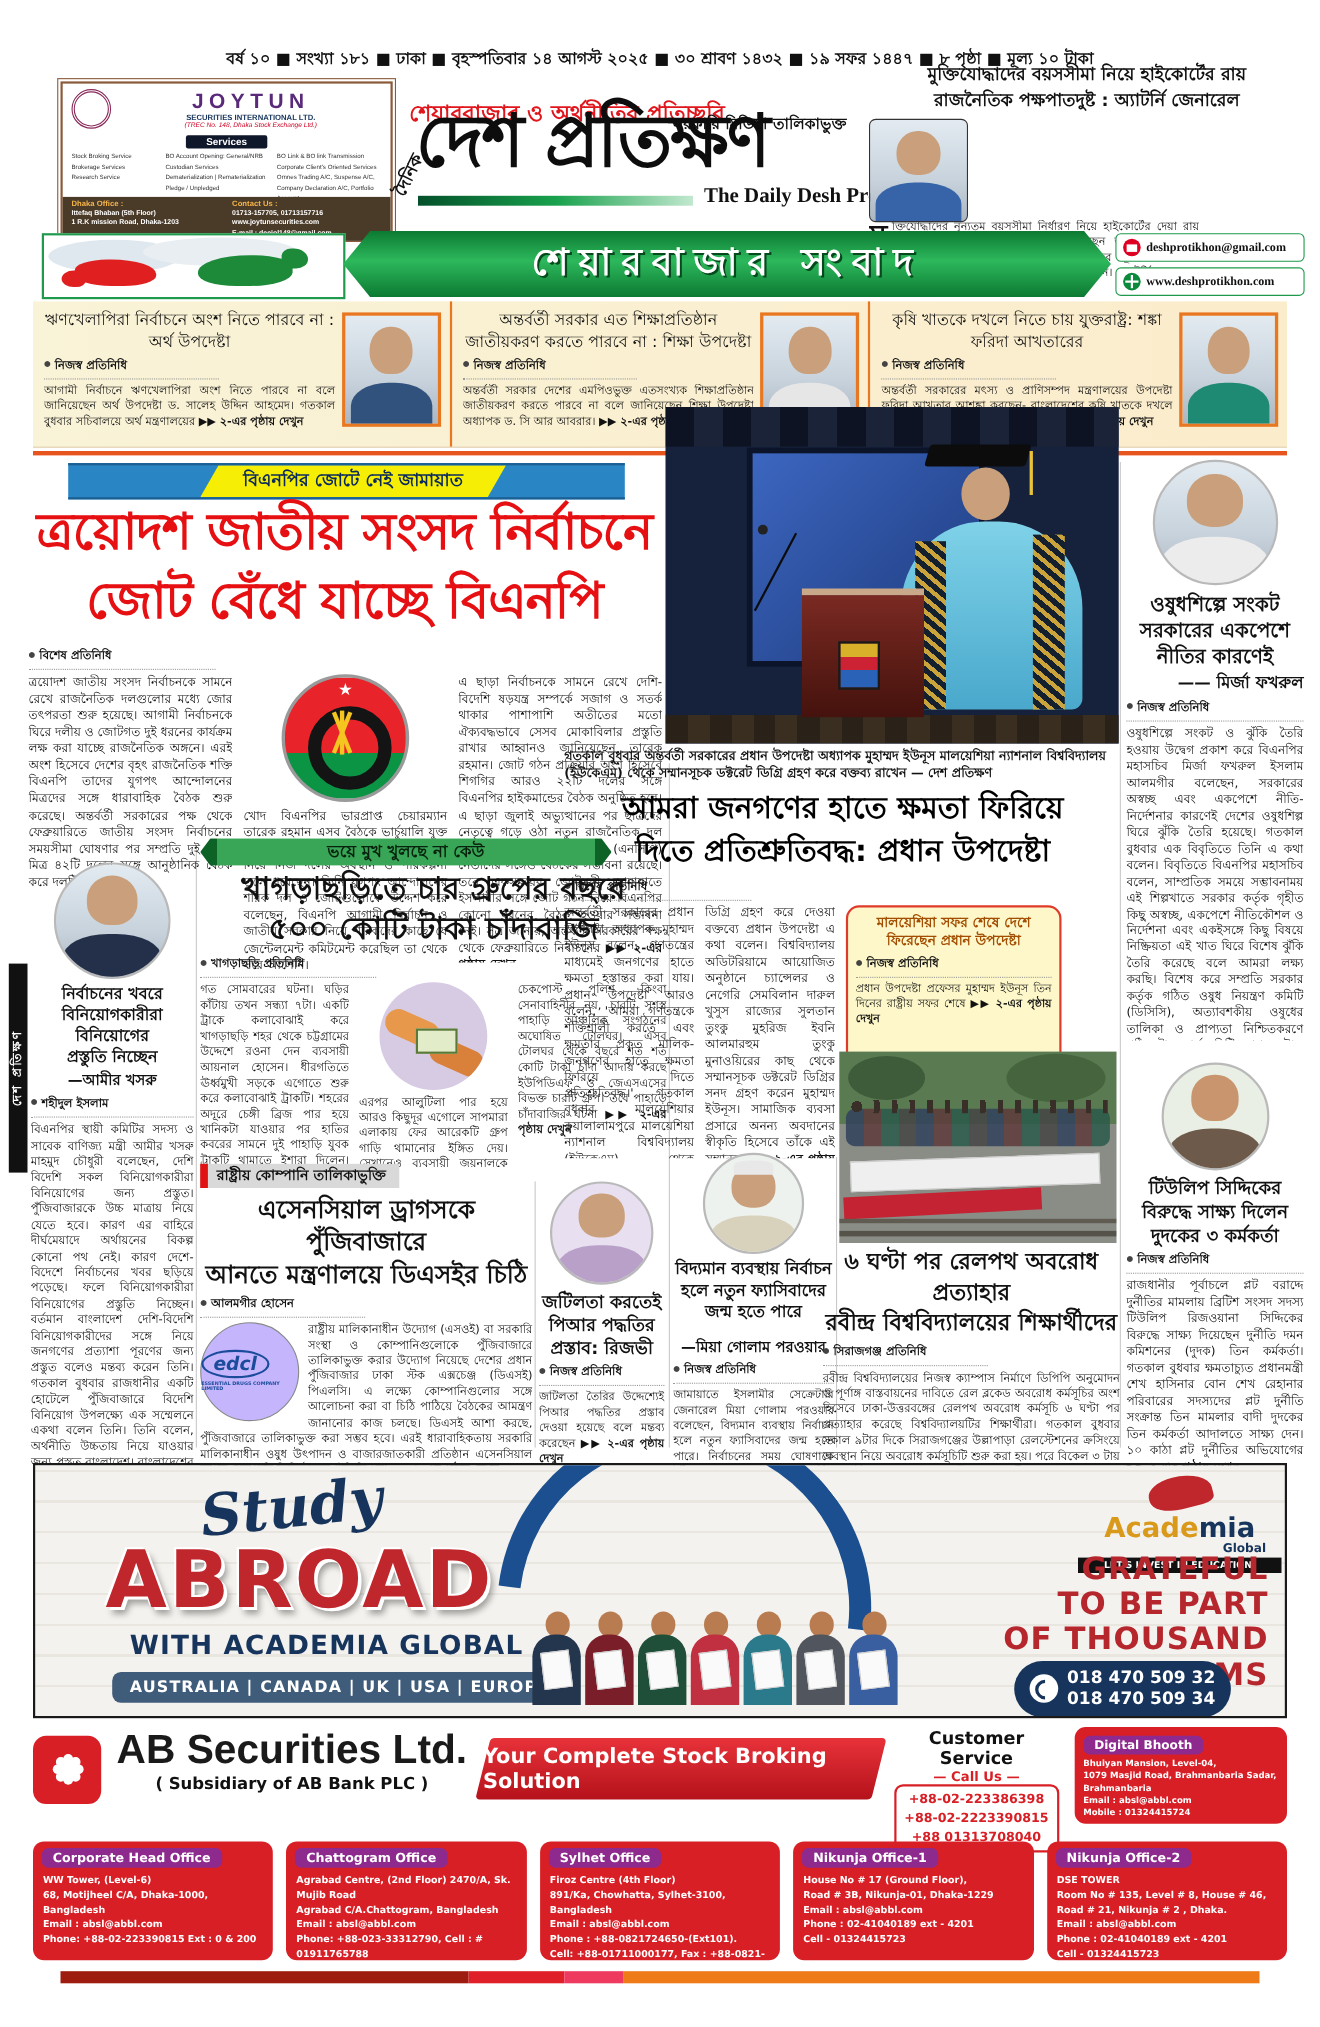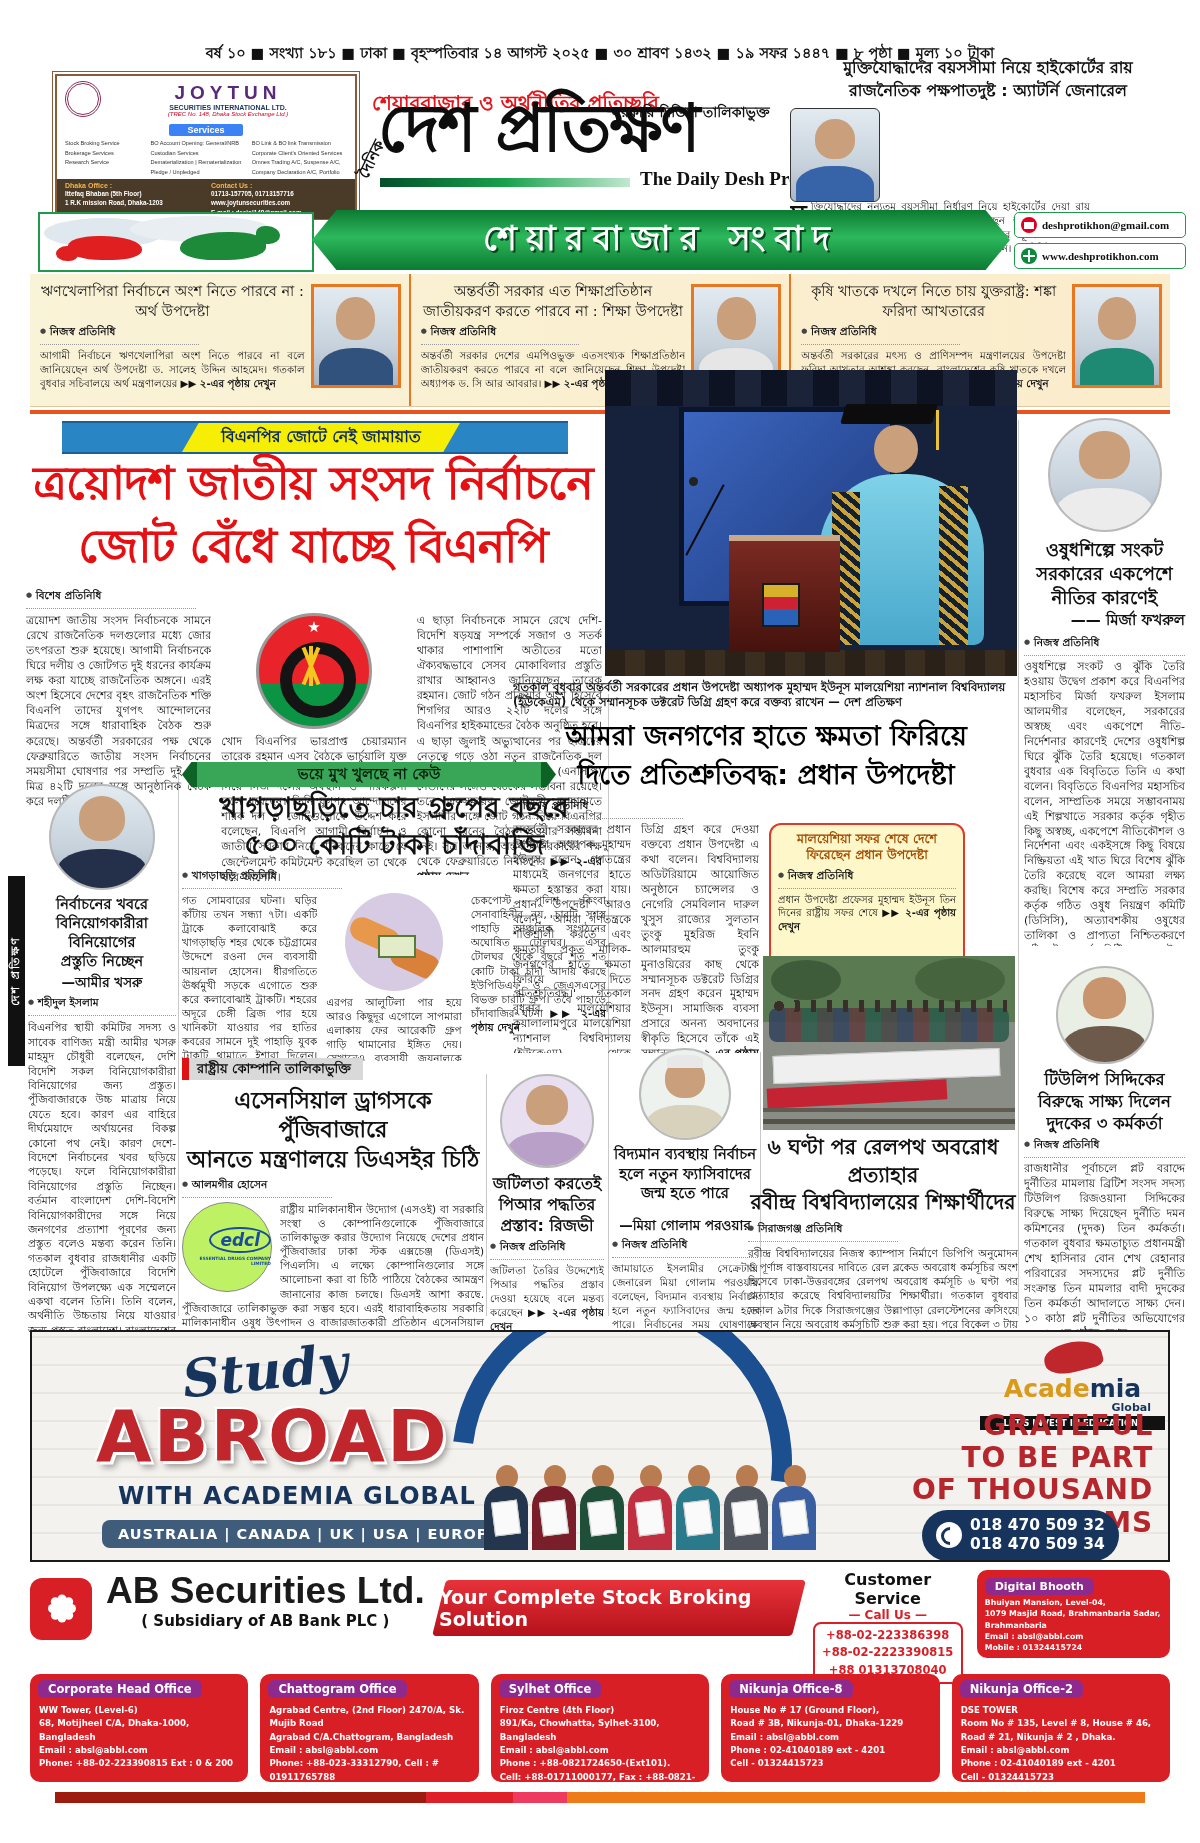--- a/index.html
+++ b/index.html
@@ -83,21 +83,21 @@
   <div class="abs jt" style="left:55px;top:74px;width:298px;height:139px;">
     <div style="display:flex;align-items:center;padding:5px 8px 0;">
       <span style="width:30px;height:30px;border:3px double #8a2a5a;border-radius:50%;margin-right:8px;flex:none;"></span>
       <span style="text-align:center;flex:1;">
         <span style="display:block;font-size:19px;font-weight:900;letter-spacing:5px;color:#5a2a7a;">JOYTUN</span>
         <span style="display:block;font-size:7px;font-weight:800;color:#17355c;">SECURITIES INTERNATIONAL LTD.</span>
         <span style="display:block;font-size:6px;color:#c02;font-style:italic;">(TREC No. 148, Dhaka Stock Exchange Ltd.)</span>
       </span>
     </div>
     <div class="ctr" style="margin:2px 0;">
-      <span style="display:inline-block;background:#3b82f6;color:#fff;font-size:9px;font-weight:800;padding:1px 18px;border-radius:2px;">Services</span>
+      <span style="display:inline-block;background:#0f172a;color:#fff;font-size:9px;font-weight:800;padding:1px 18px;border-radius:2px;">Services</span>
     </div>
     <div style="display:flex;gap:6px;padding:0 8px;height:40px;overflow:hidden;">
       <div class="jt-items" style="flex:1;">Stock Broking Service
 Brokerage Services
 Research Service</div>
       <div class="jt-items" style="flex:1.2;">BO Account Opening: General/NRB
 Custodian Services
 Dematerialization | Rematerialization
 Pledge / Unpledged</div>
       <div class="jt-items" style="flex:1.2;">BO Link &amp; BO link Transmission
@@ -323,21 +323,21 @@
 
   <div class="abs" style="left:182px;top:1058px;width:302px;">
     <div class="gray-kick">
       <span class="redtab"></span>
         <span>রাষ্ট্রীয় কোম্পানি তালিকাভুক্তি</span>
     </div>
     <div class="ctr pre" style="font-size:22.5px;font-weight:900;line-height:1.3;margin-top:2px;">এসেনসিয়াল ড্রাগসকে পুঁজিবাজারে
 আনতে মন্ত্রণালয়ে ডিএসইর চিঠি</div>
     <div class="byline" style="width:150px;margin-top:3px;"><span class="dot">●</span> <span>আলমগীর হোসেন</span></div>
     <div style="display:flex;gap:8px;">
-      <div style="width:90px;height:90px;border-radius:50%;border:1.5px solid #888;background:#bef264;flex:none;text-align:right;padding-top:24px;box-sizing:border-box;">
+      <div style="width:90px;height:90px;border-radius:50%;border:1.5px solid #888;background:#c4b5fd;flex:none;text-align:left;padding-top:24px;box-sizing:border-box;">
         <span style="display:inline-block;border:2px solid #1b4c9c;border-radius:50%;padding:1px 9px;color:#1b4c9c;font-size:17px;font-weight:800;font-style:italic;">edcl</span>
         <div style="font-size:4.4px;color:#1b4c9c;font-weight:700;margin-top:3px;">ESSENTIAL DRUGS COMPANY LIMITED</div>
       </div>
       <div class="body" style="flex:1;height:96px;font-size:10.4px;">রাষ্ট্রীয় মালিকানাধীন উদ্যোগ (এসওই) বা সরকারি সংস্থা ও কোম্পানিগুলোকে পুঁজিবাজারে তালিকাভুক্ত করার উদ্যোগ নিয়েছে দেশের প্রধান পুঁজিবাজার ঢাকা স্টক এক্সচেঞ্জ (ডিএসই) পিএলসি। এ লক্ষ্যে কোম্পানিগুলোর সঙ্গে আলোচনা করা বা চিঠি পাঠিয়ে বৈঠকের আমন্ত্রণ জানানোর কাজ চলছে। ডিএসই আশা করছে, শিগগিরই লাভজনক রাষ্ট্রায়াত্ত প্রতিষ্ঠানগুলোকে</div>
     </div>
     <div class="body" style="height:50px;font-size:10.4px;margin-top:3px;"><span>পুঁজিবাজারে তালিকাভুক্ত করা সম্ভব হবে। এরই ধারাবাহিকতায় সরকারি মালিকানাধীন ওষুধ উৎপাদন ও বাজারজাতকারী প্রতিষ্ঠান এসেনসিয়াল ড্রাগস কোম্পানি লিমিটেডকে (ইডিসিএল)</span> <b class="jump">▶▶ ২-এর পৃষ্ঠায় দেখুন</b></div>
   </div>
 
   <div class="abs colart" style="left:490px;top:1074px;width:114px;">
     <div class="portrait circle" style="width:90px;height:90px;margin:0 auto 5px;background:#e8dff0;">
@@ -497,21 +497,21 @@
       </div>
       <div class="officecard">
         <span class="pill" style="position:absolute;left:8px;top:6px;font-size:11.5px;">Sylhet Office</span>
         <div class="office-lines" style="margin-top:4px;">Firoz Centre (4th Floor)
 891/Ka, Chowhatta, Sylhet-3100, Bangladesh
 Email : absl@abbl.com
 Phone : +88-0821724650-(Ext101).
 Cell: +88-01711000177, Fax : +88-0821-2832780</div>
       </div>
       <div class="officecard">
-        <span class="pill" style="position:absolute;left:8px;top:6px;font-size:11.5px;">Nikunja Office-8</span>
+        <span class="pill" style="position:absolute;left:8px;top:6px;font-size:11.5px;">Nikunja Office-1</span>
         <div class="office-lines" style="margin-top:4px;">House No # 17 (Ground Floor),
 Road # 3B, Nikunja-01, Dhaka-1229
 Email : absl@abbl.com
 Phone : 02-41040189 ext - 4201
 Cell - 01324415723</div>
       </div>
       <div class="officecard">
         <span class="pill" style="position:absolute;left:8px;top:6px;font-size:11.5px;">Nikunja Office-2</span>
         <div class="office-lines" style="margin-top:4px;">DSE TOWER
 Room No # 135, Level # 8, House # 46, Road # 21, Nikunja # 2 , Dhaka.

